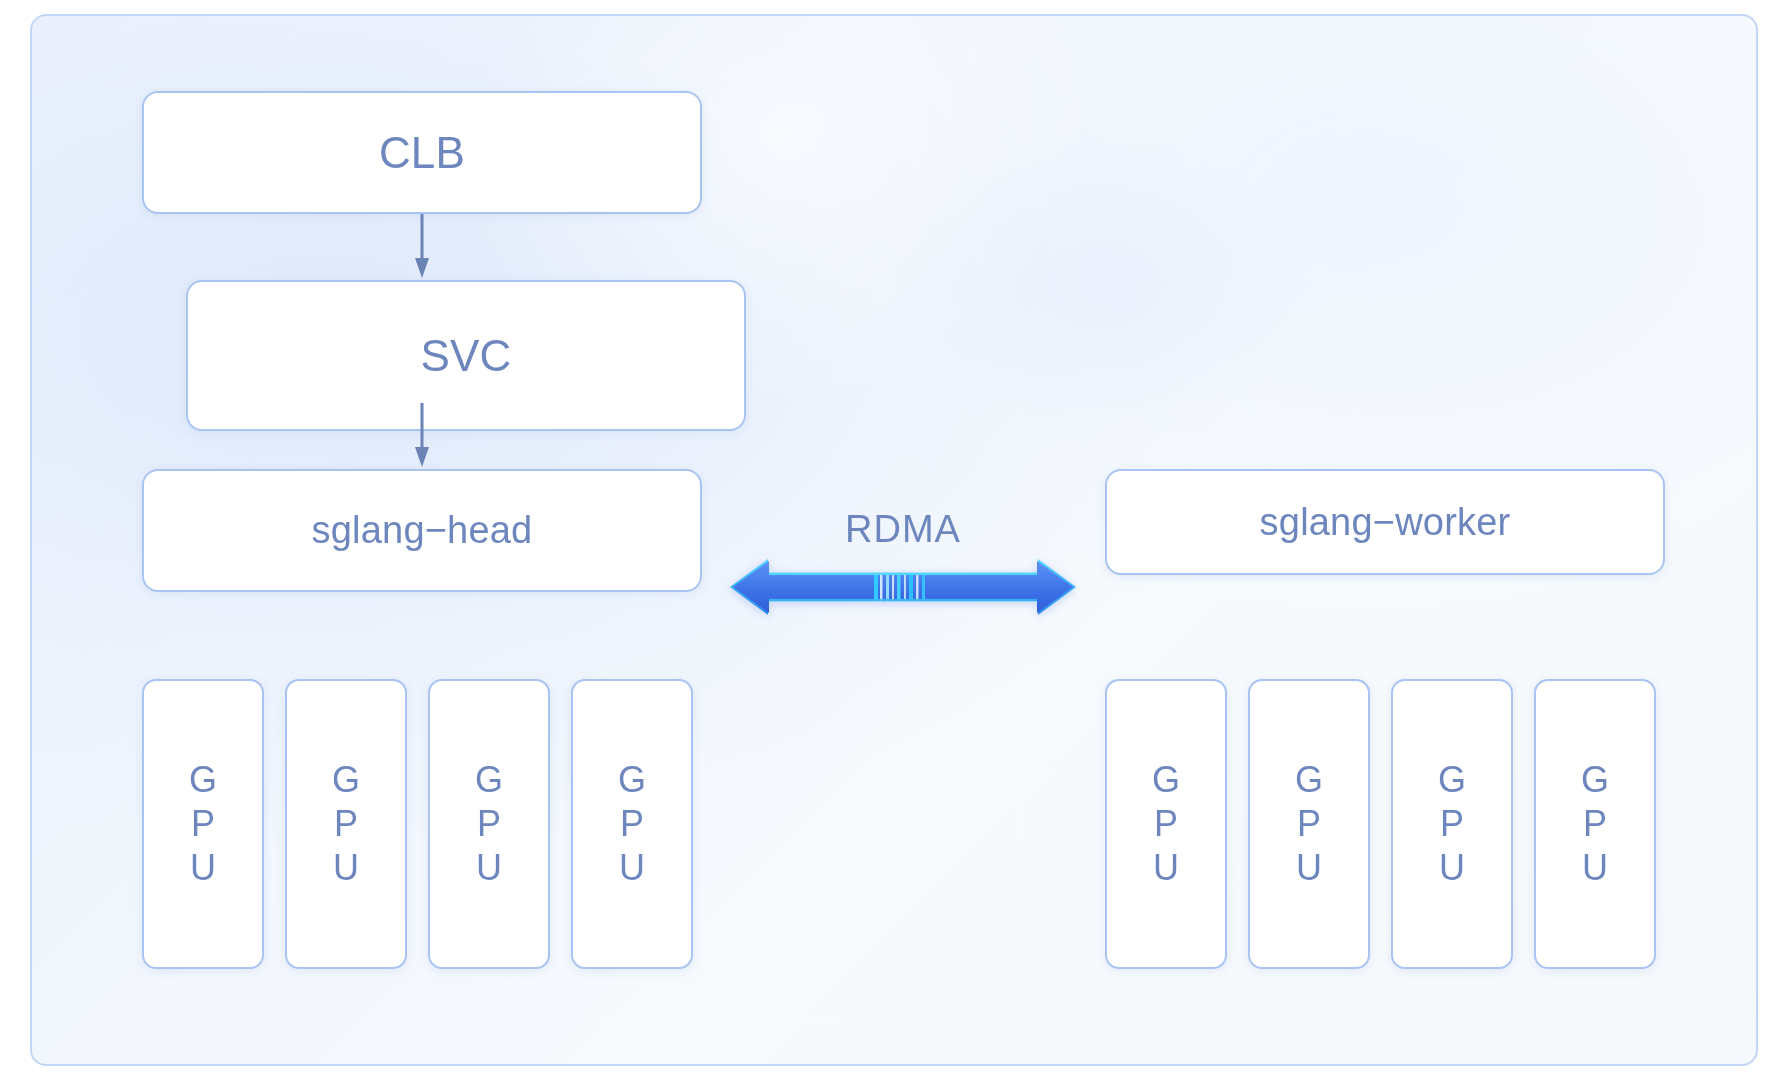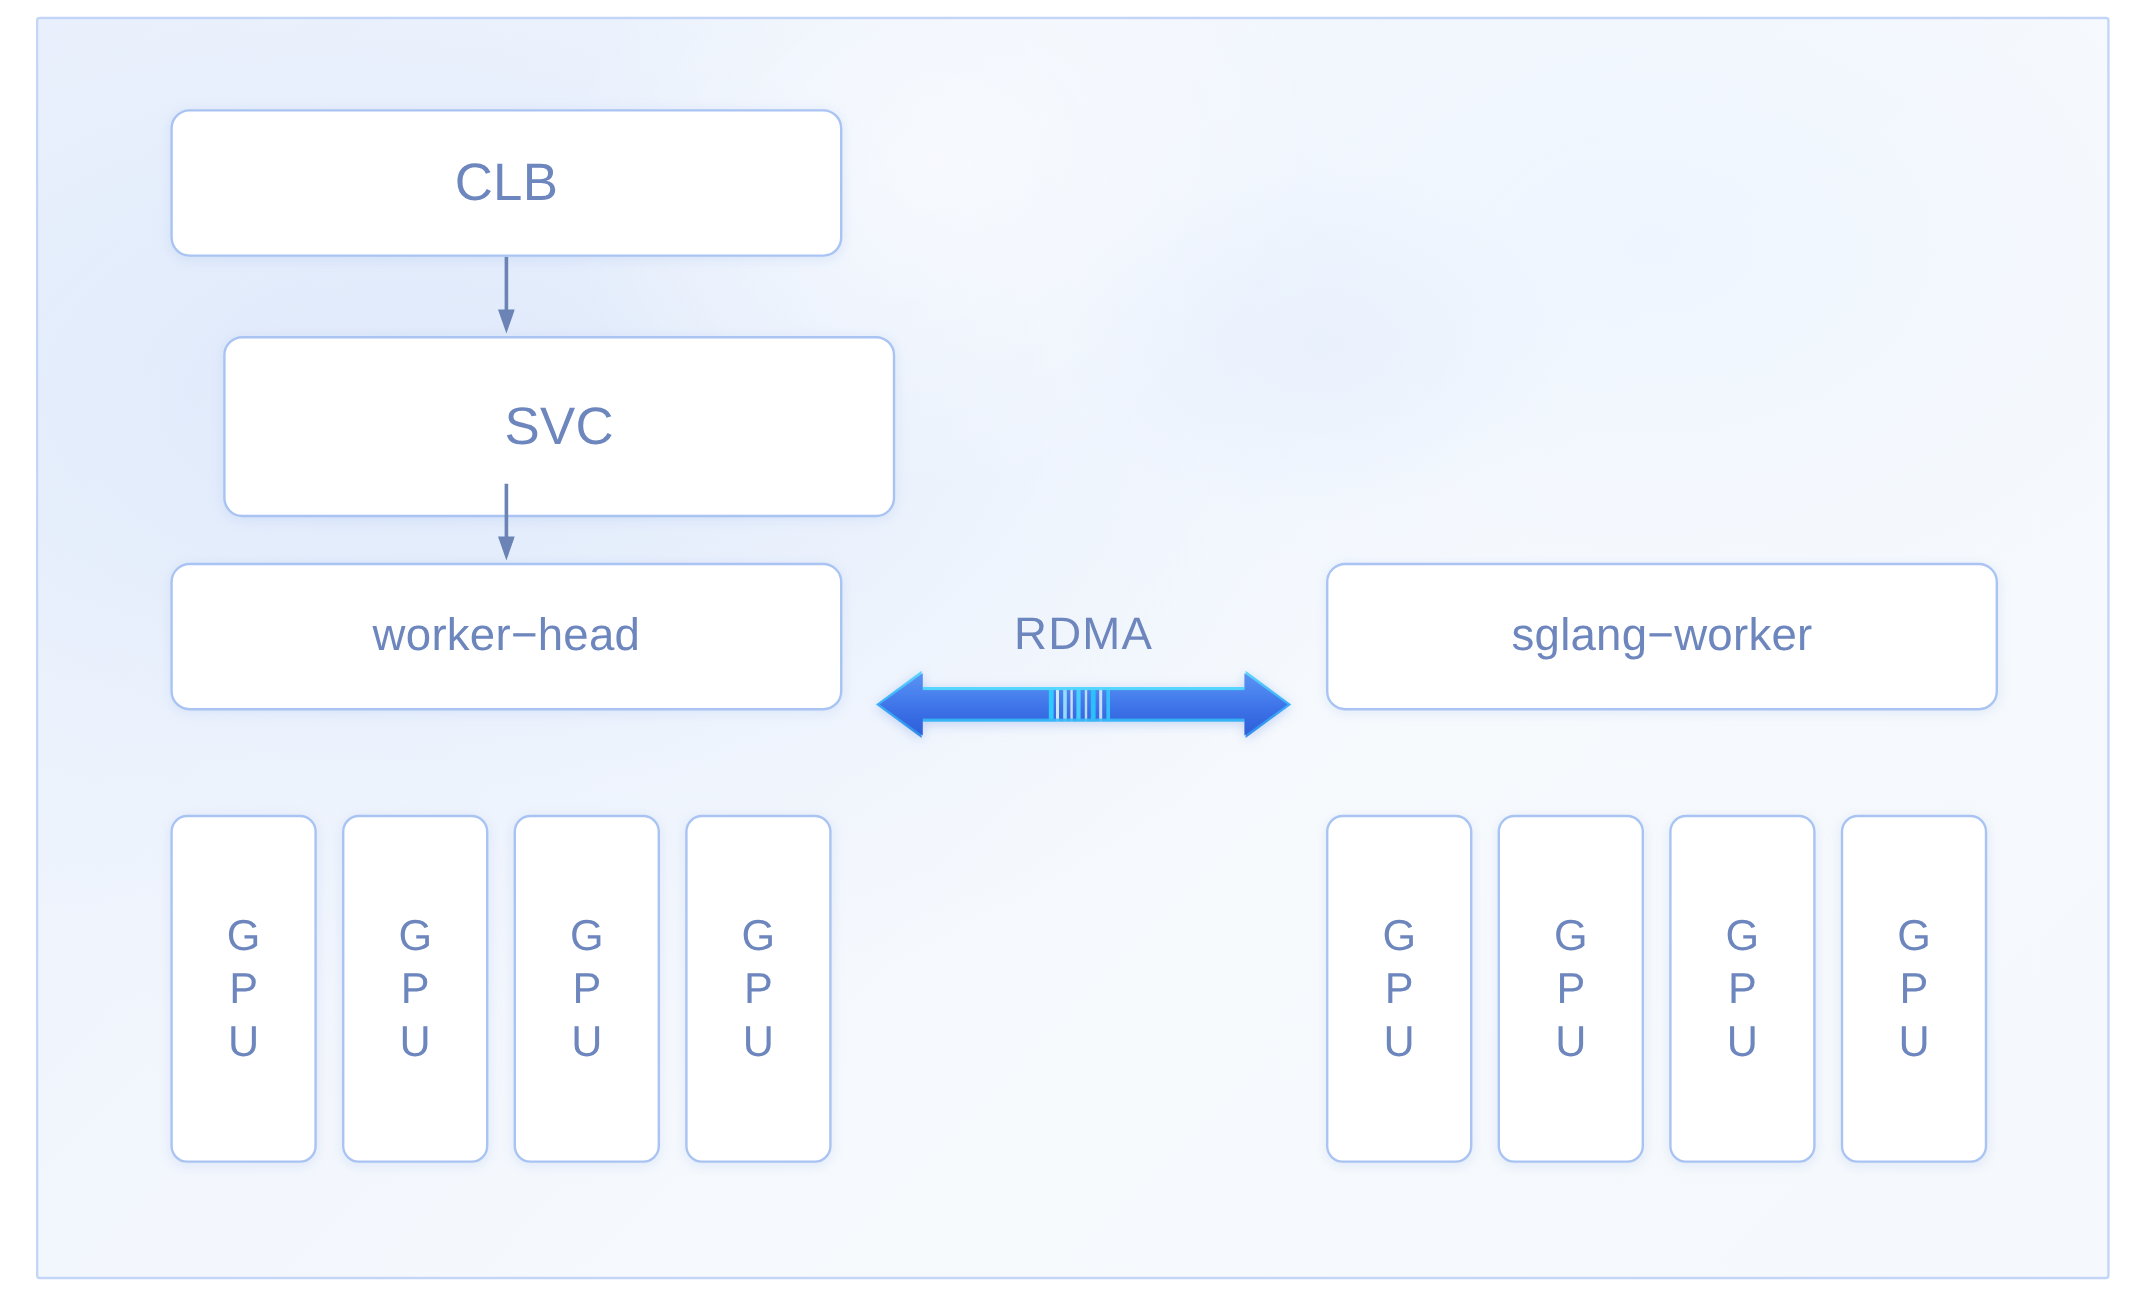--- a/index.html
+++ b/index.html
@@ -16,21 +16,21 @@
 
   
   #diagram-frame {
     position: absolute;
     left: 30px;
     top: 14px;
     width: 1728px;
     height: 1052px;
     box-sizing: border-box;
     border: 2px solid #c3d6f7;
-    border-radius: 3px;
+    border-radius: 16px;
     background:
       radial-gradient(1200px 700px at 18% 30%, rgba(219,231,250,0.85) 0%, rgba(232,240,253,0.45) 45%, rgba(247,250,255,0) 75%),
       radial-gradient(900px 600px at 78% 18%, rgba(238,245,255,0.9) 0%, rgba(246,250,255,0.3) 60%, rgba(250,252,255,0) 100%),
       linear-gradient(135deg, #e9f0fc 0%, #f2f6fd 38%, #f7fafd 62%, #f5f8fc 100%);
     overflow: hidden;
   }
   
   #frame-swirl-1, #frame-swirl-2 {
     position: absolute;
     border-radius: 50%;
@@ -64,21 +64,21 @@
   .node-label {
     color: #6d86bd;
     letter-spacing: 0.2px;
     white-space: nowrap;
   }
 
   
   #node-clb   { left: 110px;  top: 75px;  width: 560px; height: 123px; }
   #node-svc   { left: 110px;  top: 264px; width: 560px; height: 151px; margin-left: 44px; }
   #node-head  { left: 110px;  top: 453px; width: 560px; height: 123px; }
-  #node-worker{ left: 1073px; top: 453px; width: 560px; height: 123px; }
+  #node-worker{ left: 1073px; top: 453px; width: 560px; height: 106px; }
 
   #node-clb .node-label,
   #node-svc .node-label { font-size: 44px; font-weight: 400; }
   #node-head .node-label,
   #node-worker .node-label { font-size: 38px; font-weight: 400; }
 
   
   .connector {
     position: absolute;
     left: 383px;
@@ -174,21 +174,21 @@
   </div>
 
   <div class="connector" id="connector-svc-head">
     <svg width="14" height="66" viewBox="0 0 14 66" xmlns="http://www.w3.org/2000/svg">
       <line x1="7" y1="0" x2="7" y2="48" stroke="#6b83b5" stroke-width="3"></line>
       <polygon points="7,64 0,44 14,44" fill="#6b83b5"></polygon>
     </svg>
   </div>
 
   <div class="node-box" id="node-head">
-    <span class="node-label">worker−head</span>
+    <span class="node-label">sglang−head</span>
   </div>
 
   <div class="node-box" id="node-worker">
     <span class="node-label">sglang−worker</span>
   </div>
 
   <div id="rdma-link">
     <div id="rdma-label">RDMA</div>
     <div id="rdma-arrow">
       <svg width="350" height="66" viewBox="0 0 350 66" xmlns="http://www.w3.org/2000/svg">

